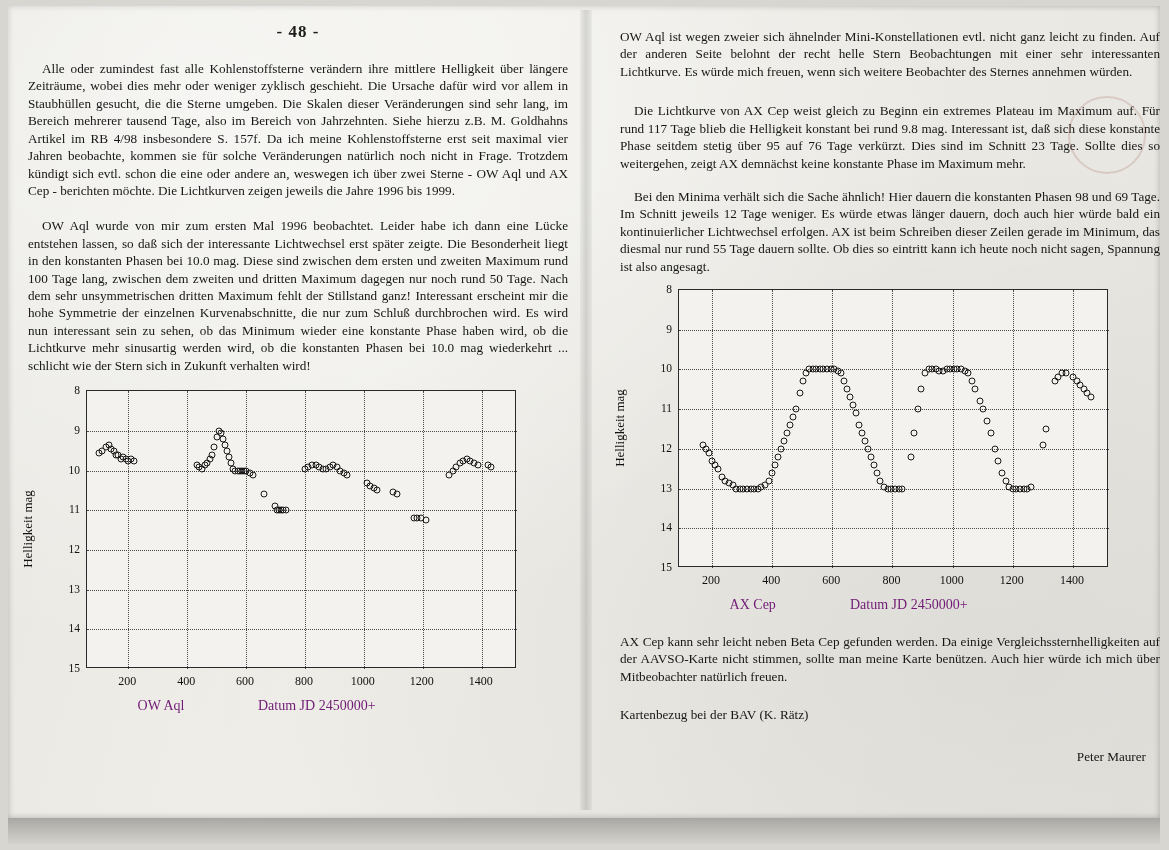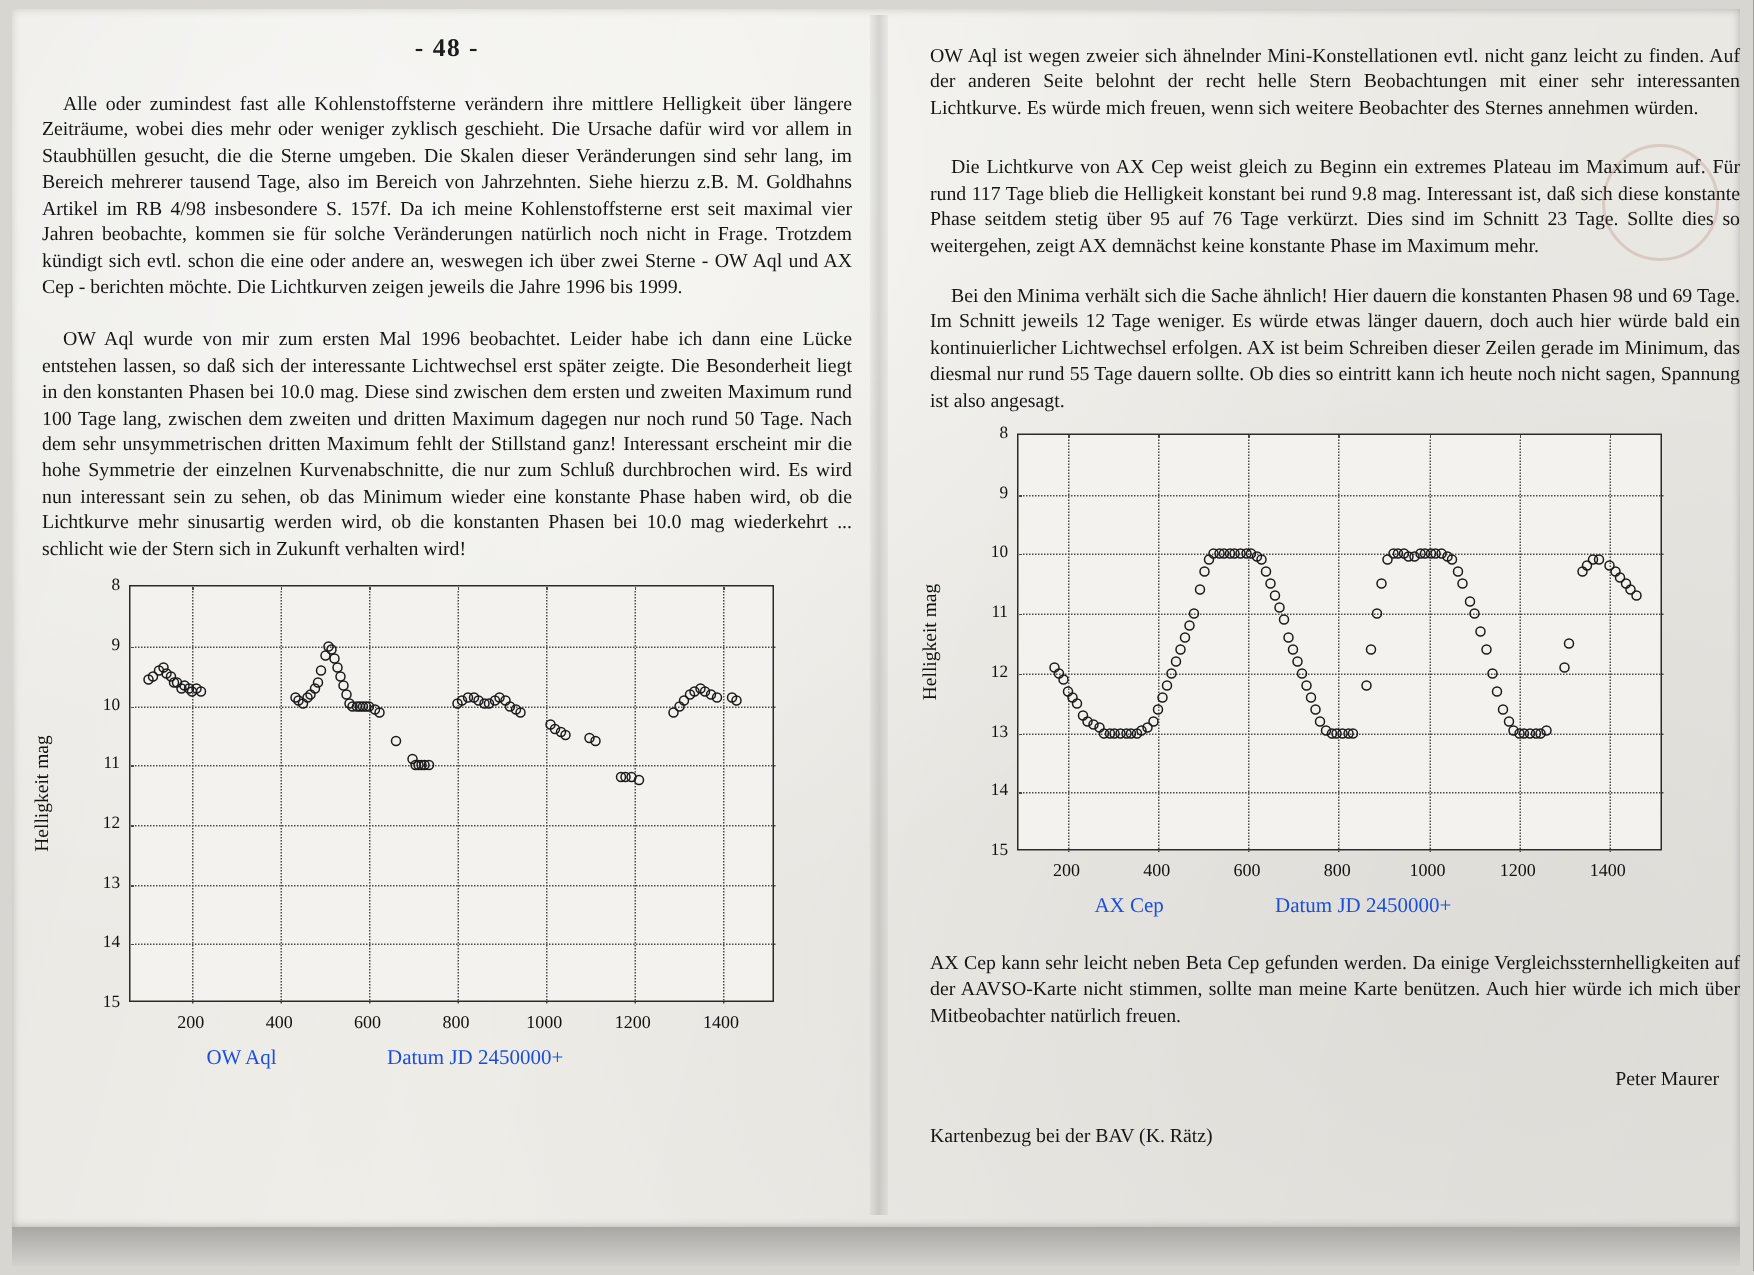--- a/index.html
+++ b/index.html
@@ -121,21 +121,21 @@
   .ytitle {
     position: absolute;
     font-size: 13px;
     color: #111;
     transform-origin: center center;
     white-space: nowrap;
   }
   .chart-caption {
     position: absolute;
     font-size: 14px;
-    color: #1d4ed8;
+    color: #701a75;
     white-space: nowrap;
   }
   .sig {
     font-size: 13.2px;
     color: #161616;
   }
   .stamp {
     position: absolute;
     right: 14px; top: 96px;
     width: 74px; height: 74px;
@@ -416,16 +416,16 @@
         <div class="ylab" style="left: 58px; top: 119.143px;">11</div>
         <div class="ylab" style="left: 58px; top: 158.857px;">12</div>
         <div class="ylab" style="left: 58px; top: 198.571px;">13</div>
         <div class="ylab" style="left: 58px; top: 238.286px;">14</div>
         <div class="ylab" style="left: 58px; top: 278px;">15</div>
         <div class="ytitle" style="left: 0px; top: 139px; transform: translate(-50%, -50%) rotate(-90deg);">Helligkeit mag</div>
         <div class="chart-caption" style="left: 109.6px; top: 308px;">AX Cep</div>
         <div class="chart-caption" style="left: 230px; top: 308px;">Datum JD 2450000+</div>
       </div>
   <p class="body" style="margin-top: 66px;">AX Cep kann sehr leicht neben Beta Cep gefunden werden. Da einige Vergleichssternhelligkeiten auf der AAVSO-Karte nicht stimmen, sollte man meine Karte benützen. Auch hier würde ich mich über Mitbeobachter natürlich freuen.</p>
+      <div class="sig" style="margin-top: 22px;">Kartenbezug bei der BAV (K. Rätz)</div>
       <div class="sig" style="margin-top: 26px; text-align: right; padding-right: 14px;">Peter Maurer</div>
-      <div class="sig" style="margin-top: 22px;">Kartenbezug bei der BAV (K. Rätz)</div>
     </div>
 </div>
 
 </body></html>

